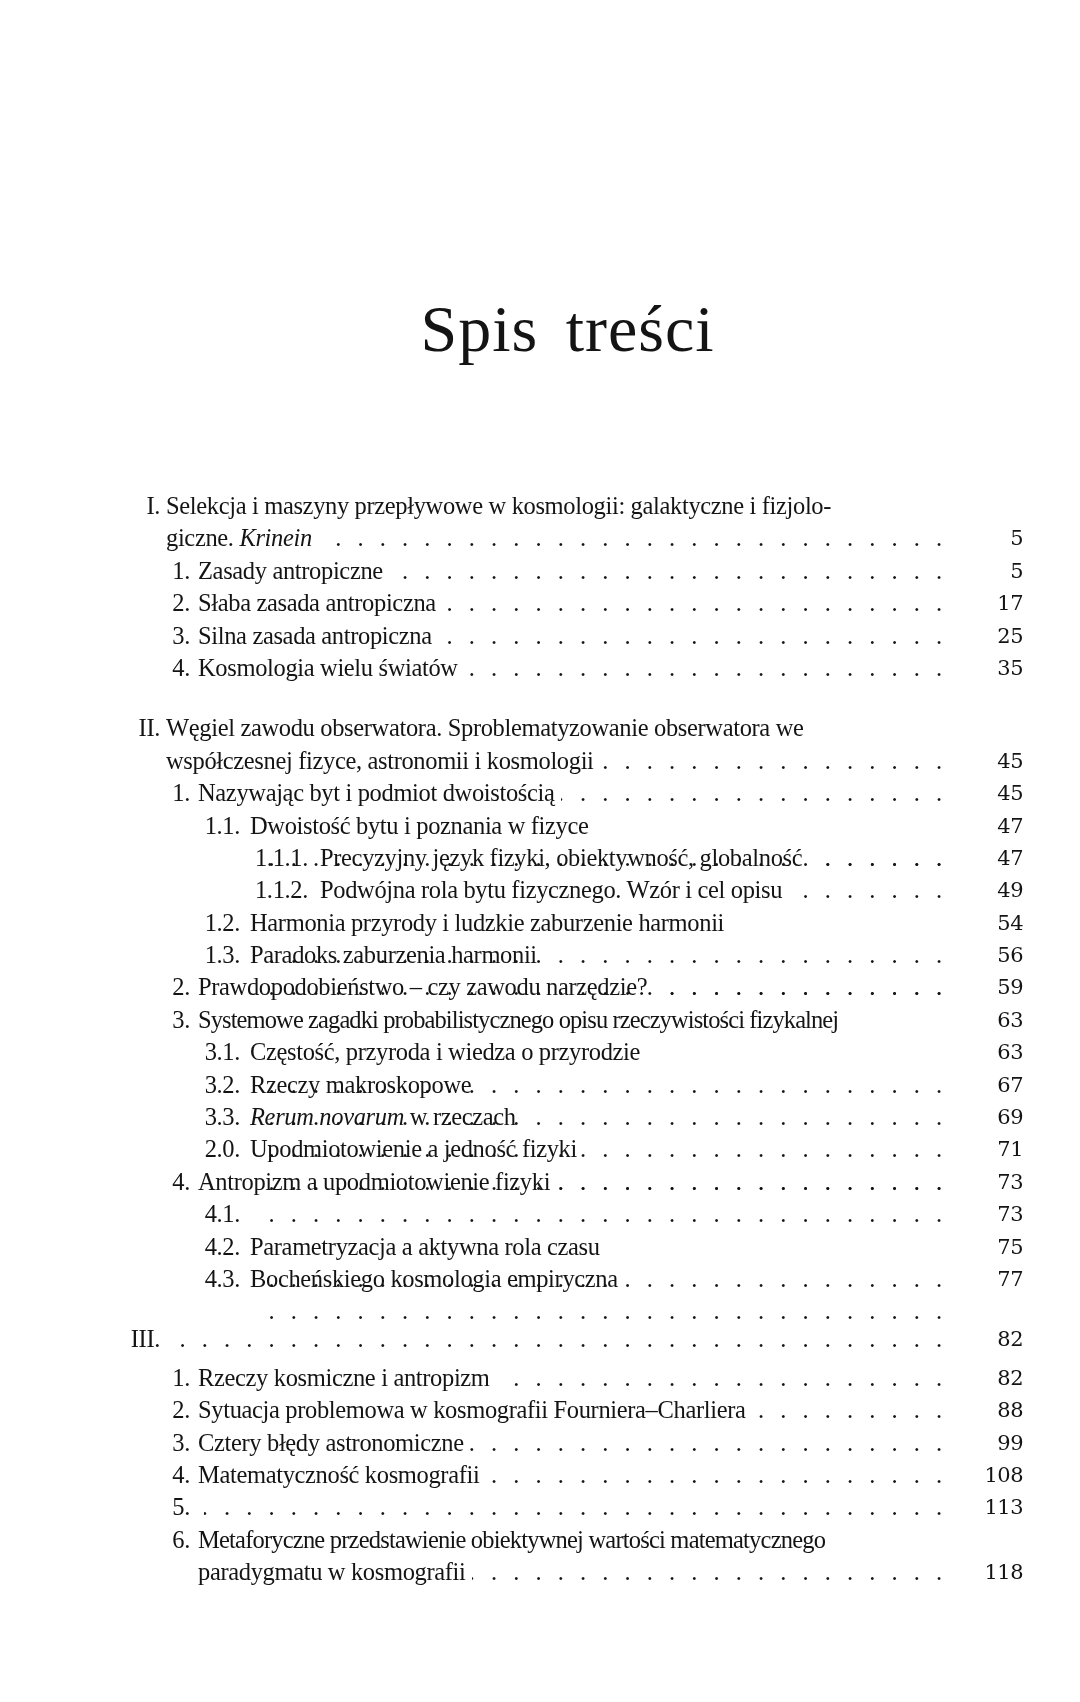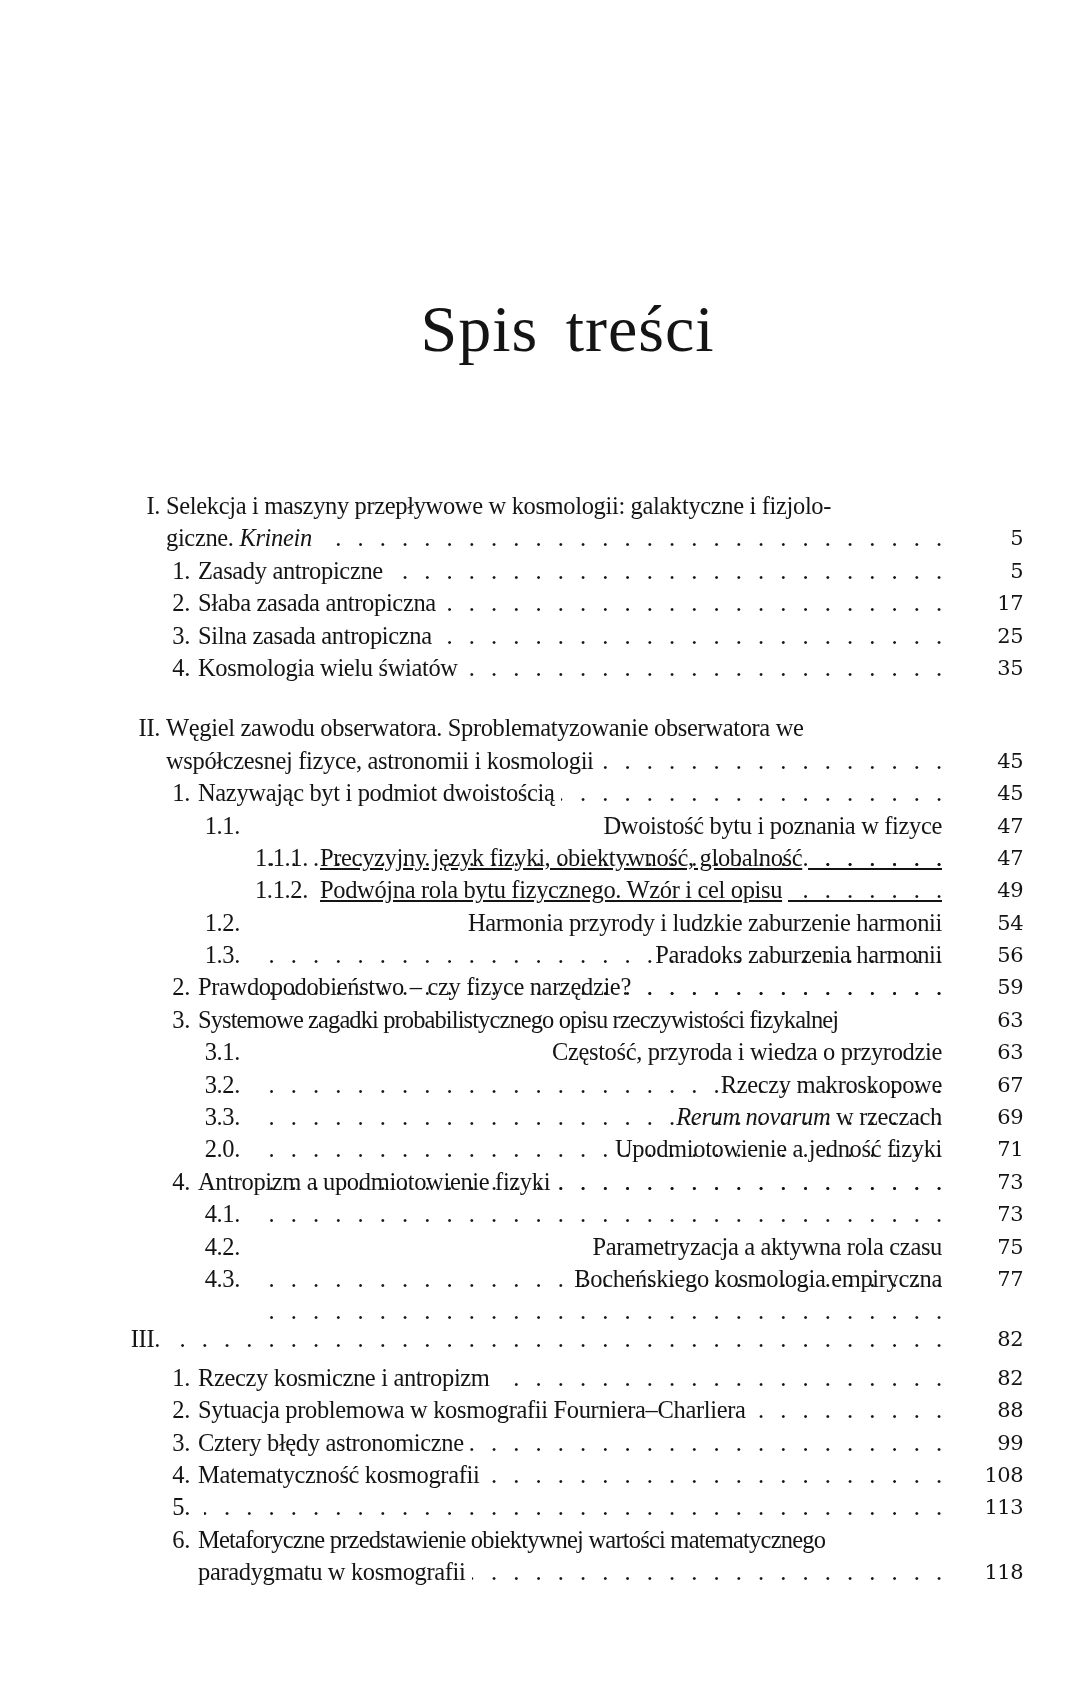--- a/index.html
+++ b/index.html
@@ -50,26 +50,25 @@
     top: 0;
     text-align: right;
   }
   .lvl0 .num { left: 100px; width: 60px; }
   .lvl1 .num { left: 150px; width: 40px; }
   .lvl2 .num { left: 190px; width: 50px; }
   .lvl3 .num { left: 240px; width: 68px; }
   .txt {
     position: absolute;
     top: 0;
-    text-align: right;
   }
   .lvl0 .txt { left: 166px; }
   .lvl1 .txt { left: 198px; }
   .lvl2 .txt { left: 250px; }
-  .lvl3 .txt { left: 320px; text-decoration: underline; }
+  .lvl3 .txt { left: 320px; }
   .cont .txt { left: 166px; }
   .txt-line {
     display: flex;
     width: calc(942px - 166px);
   }
   .lvl1 .txt-line, .cont.sub1 .txt-line { width: calc(942px - 198px); }
   .lvl2 .txt-line { width: calc(942px - 250px); flex-direction: column; }
   .lvl3 .txt-line { width: calc(942px - 320px); }
   .leader {
     flex: 1;
@@ -230,21 +229,21 @@
             <span>Paradoks  zaburzenia  harmonii</span>
             <span class="leader"></span>
           </span>
         </span>
       <span class="page">56</span>
     </div>
     <div class="row lvl1">
       <span class="num">2.</span>
       <span class="txt">
           <span class="txt-line">
-            <span>Prawdopodobieństwo – czy fizyce narzędzie?</span>
+            <span>Prawdopodobieństwo – czy zawodu narzędzie?</span>
             <span class="leader"></span>
           </span>
         </span>
       <span class="page">59</span>
     </div>
     <div class="row lvl1">
       <span class="num">3.</span>
       <span class="txt">
           <span class="txt-line" style="letter-spacing:-0.9px;">
             <span>Systemowe zagadki probabilistycznego opisu rzeczywistości fizykalnej</span>

